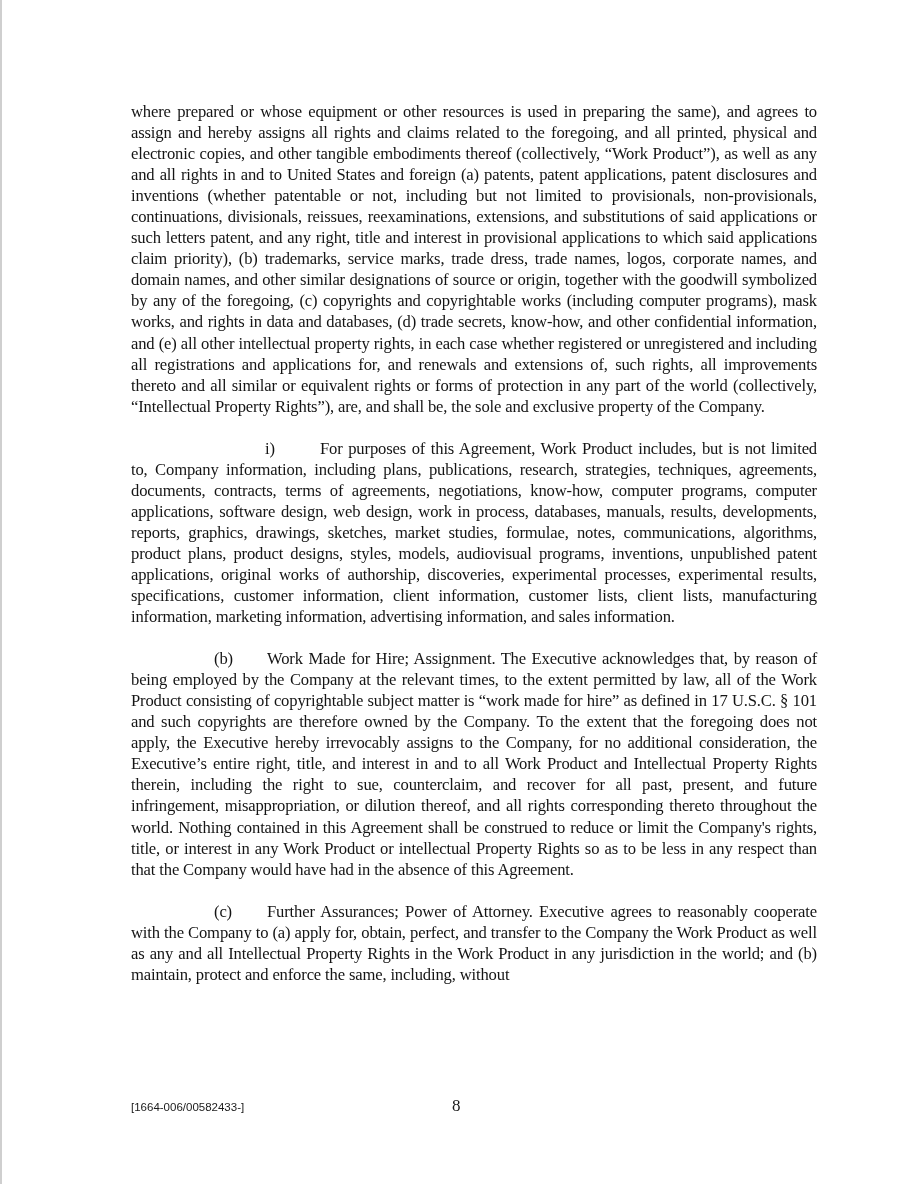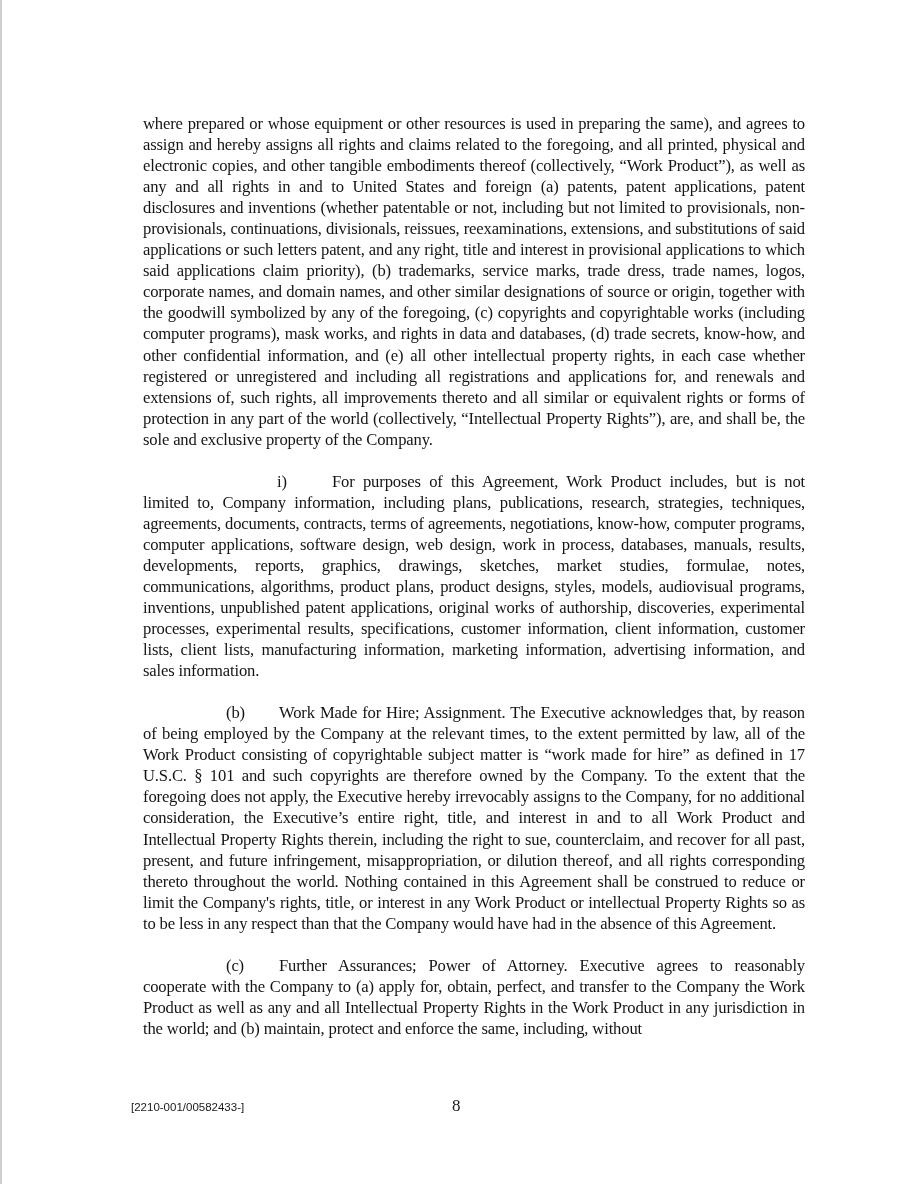--- a/index.html
+++ b/index.html
@@ -27,21 +27,21 @@
       position: absolute;
       left: 131px;
       top: 101px;
       width: 686px;
       font-size: 16.6px;
       line-height: 21.05px;
       text-align: justify;
       letter-spacing: -0.15px;
     }
     .para {
-      margin: 12px;
+      margin: 0;
     }
     .para + .para {
       margin-top: 21px;
     }
     .indent-i {
       display: inline-block;
       width: 134px;
     }
     .marker-i {
       display: inline-block;
@@ -92,14 +92,14 @@
   <p class="para">
     <span class="indent-sec"></span><span class="marker-sec">(b)</span><span class="heading-u">Work Made for Hire; Assignment</span><span>. The Executive acknowledges that, by reason of being employed by the Company at the relevant times, to the extent permitted by law, all of the Work Product consisting of copyrightable subject matter is “work made for hire” as defined in 17 U.S.C. § 101 and such copyrights are therefore owned by the Company. To the extent that the foregoing does not apply, the Executive hereby irrevocably assigns to the Company, for no additional consideration, the Executive’s entire right, title, and interest in and to all Work Product and Intellectual Property Rights therein, including the right to sue, counterclaim, and recover for all past, present, and future infringement, misappropriation, or dilution thereof, and all rights corresponding thereto throughout the world.  Nothing contained in this Agreement shall be construed to reduce or limit the Company's rights, title, or interest in any Work Product or intellectual Property Rights so as to be less in any respect than that the Company would have had in the absence of this Agreement.</span>
   </p>
 
   <p class="para">
     <span class="indent-sec"></span><span class="marker-sec">(c)</span><span class="heading-u">Further Assurances; Power of Attorney</span><span>.  Executive agrees to reasonably cooperate with the Company to (a) apply for, obtain, perfect, and transfer to the Company the Work Product as well as any and all Intellectual Property Rights in the Work Product in any jurisdiction in the world; and (b) maintain, protect and enforce the same, including, without</span>
   </p>
 
 </div>
 
-<div class="footer-id">[2210-001/00582433-]</div>
+<div class="footer-id">[1664-006/00582433-]</div>
 <div class="page-number">8</div>
 
 </body></html>

